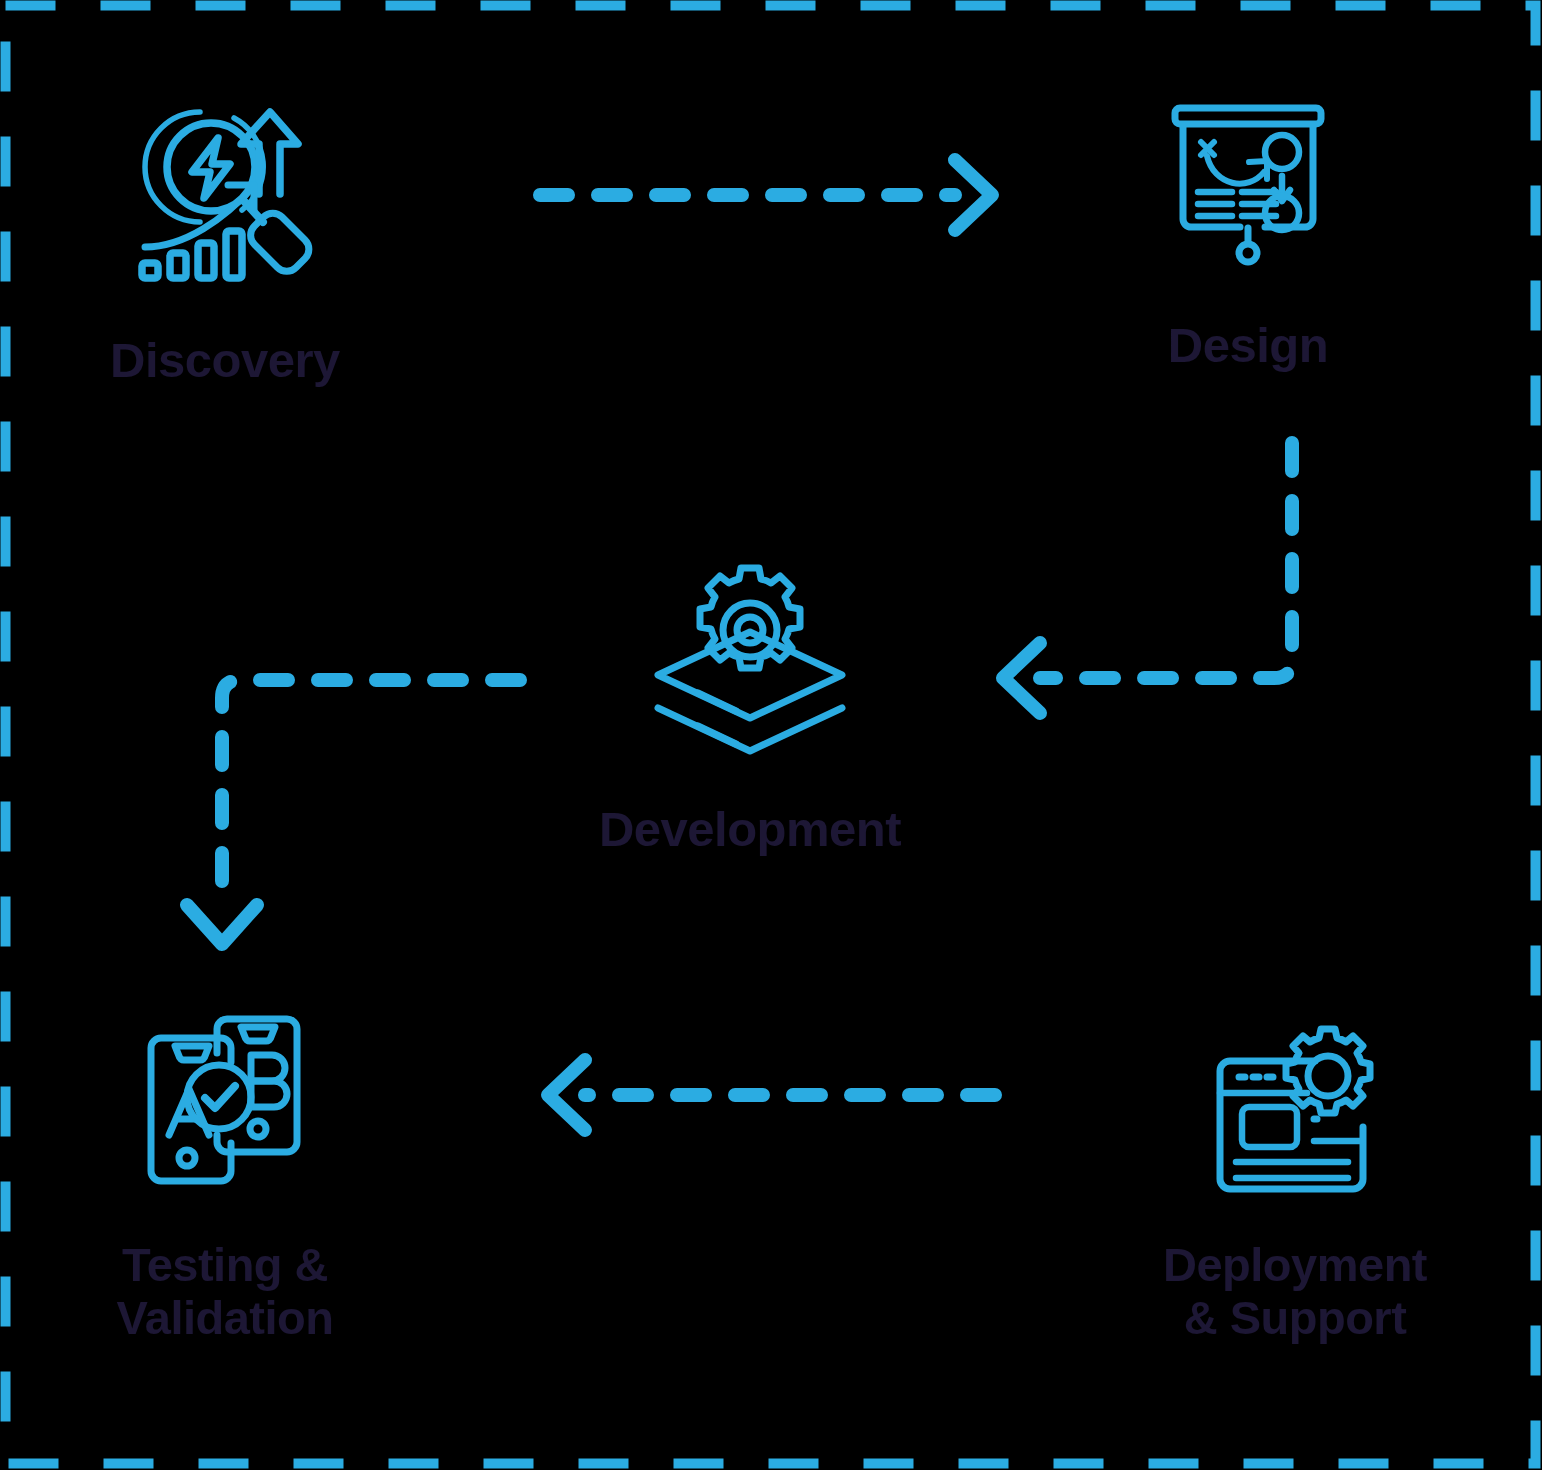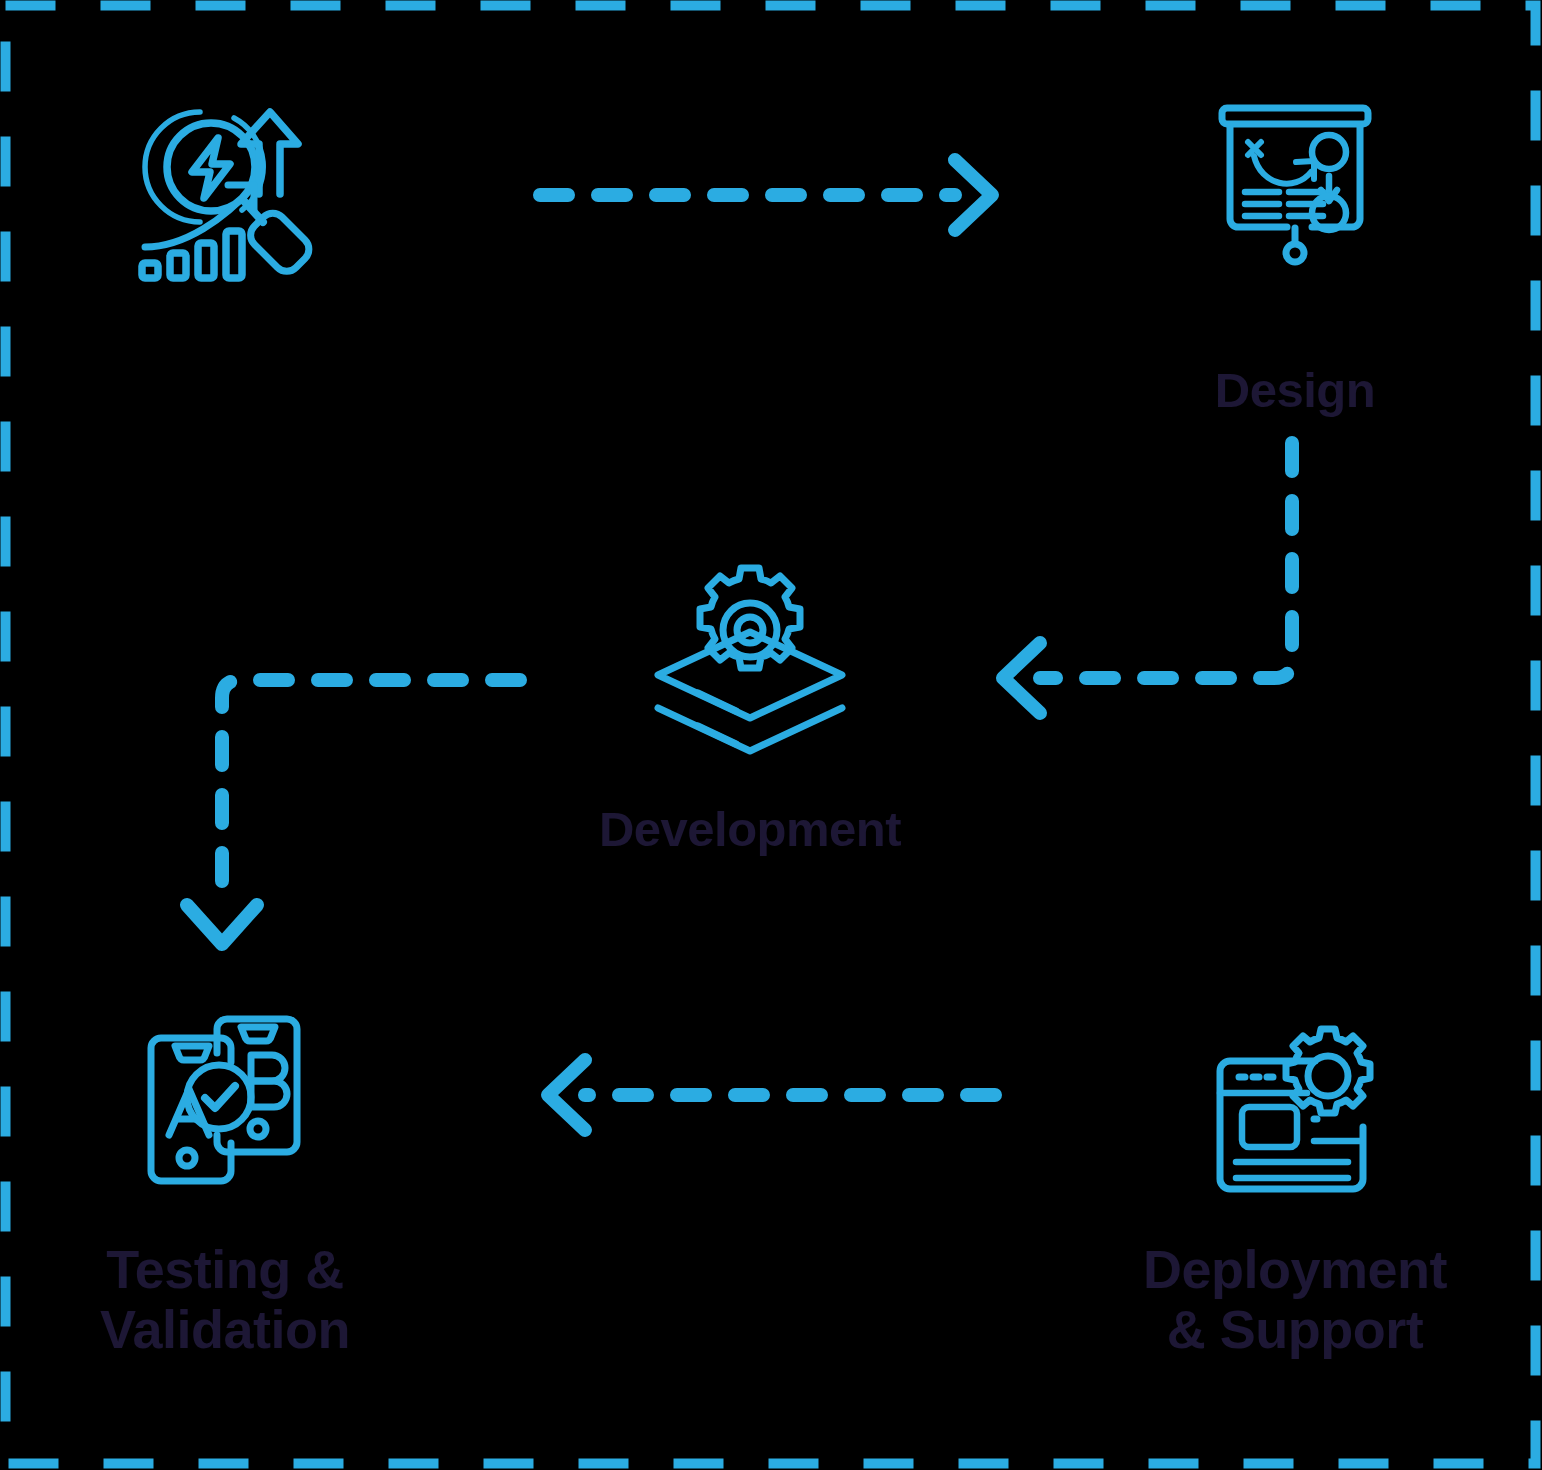--- a/index.html
+++ b/index.html
@@ -16,24 +16,24 @@
   .node-label{
     margin-top:10px;
     color:#1d1735;
     font-weight:700;
     letter-spacing:-0.5px;
     text-align:center;
     line-height:1.12;
     white-space:pre-line;
   }
   .lbl-lg{font-size:49px;}
-  .lbl-md{font-size:54px;}
+  .lbl-md{font-size:47px;}
   
   #node-discovery{left:70px;top:100px;width:310px;}
-  #node-design  {left:1155px;top:100px;width:280px;gap:45px;}
+  #node-design  {left:1108px;top:100px;width:280px;}
   #node-development{left:570px;top:560px;width:360px;}
   #node-testing {left:80px;top:1015px;width:290px;}
   #node-deployment{left:1120px;top:1015px;width:350px;}
   #node-discovery .node-label{margin-top:34px;}
   #node-design .node-label{margin-top:34px;}
   #node-development .node-label{margin-top:38px;}
   #node-testing .node-label{margin-top:40px;}
   #node-deployment .node-label{margin-top:40px;}
 </style>
 </head>
@@ -92,20 +92,21 @@
           <path d="M15 147 C 55 147 95 118 122 88" stroke-width="7"></path>
           <path d="M98 85 L124 85 L124 110" stroke-width="7"></path>
 
           <rect x="12" y="163" width="16" height="15" rx="3"></rect>
           <rect x="40" y="153" width="16" height="25" rx="3"></rect>
           <rect x="68" y="143" width="16" height="35" rx="3"></rect>
           <rect x="96" y="131" width="16" height="47" rx="3"></rect>
         </g>
       </svg>
     </span>
+    <span class="node-label lbl-lg">Discovery</span>
   </div>
 
   <div class="node" id="node-design">
     <span class="node-icon">
       <svg width="200" height="180" viewBox="0 0 200 180">
         <g fill="none" stroke="#2BACE2" stroke-width="7" stroke-linecap="round" stroke-linejoin="round">
 
           <rect x="27" y="8" width="146" height="16" rx="5"></rect>
 
           <path d="M35 26 L35 119 a8 8 0 0 0 8 8 L92 127"></path>

